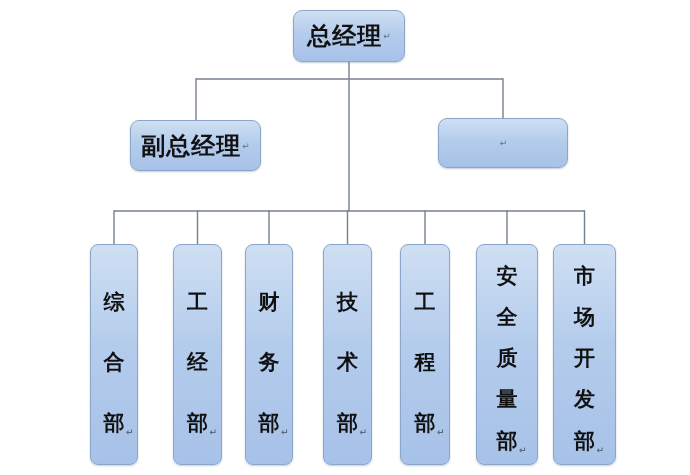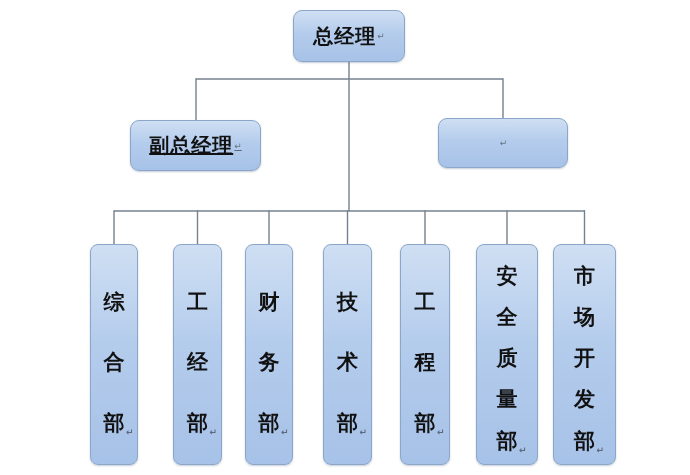--- a/index.html
+++ b/index.html
@@ -16,35 +16,35 @@
     position:absolute;
     background:linear-gradient(180deg,#cfdff3 0%,#b4ccec 45%,#a7c2e8 100%);
     border:1px solid #8ba6c9;
     border-radius:9px;
     box-shadow:0 1px 2px rgba(90,110,140,0.35);
     display:flex;align-items:center;justify-content:center;
     box-sizing:border-box;
     color:#111;
   }
   .hlabel{
-    font-size:20px;font-weight:bold;letter-spacing:1px;white-space:nowrap;
+    font-size:24px;font-weight:bold;letter-spacing:1px;white-space:nowrap;
   }
   .pmark{
     font-size:9px;opacity:.5;margin-left:1px;font-family:"DejaVu Sans",sans-serif;
   }
   .vstack{
     display:flex;flex-direction:column;justify-content:space-between;align-items:center;
   }
   .len3{height:142px;transform:translateY(8px);}
   .len5{height:186px;transform:translateY(4px);}
   .vchar{font-size:21px;font-weight:bold;line-height:1;position:relative;}
   .vchar .pmark{position:absolute;right:-9px;bottom:-3px;margin:0;}
   
   #box-root   {left:293px;top:10px; width:112px;height:52px;}
-  #box-deputy {left:130px;top:120px;width:131px;height:51px;text-decoration:underline;}
+  #box-deputy {left:130px;top:120px;width:131px;height:51px;}
   #box-chief  {left:438px;top:118px;width:130px;height:50px;}
   .dept{top:244px;height:221px;border-radius:8px;}
   #dept-0{left:90px; width:48px;}
   #dept-1{left:173px;width:49px;}
   #dept-2{left:245px;width:48px;}
   #dept-3{left:323px;width:49px;}
   #dept-4{left:400px;width:50px;}
   #dept-5{left:476px;width:62px;}
   #dept-6{left:553px;width:63px;}
 </style>

